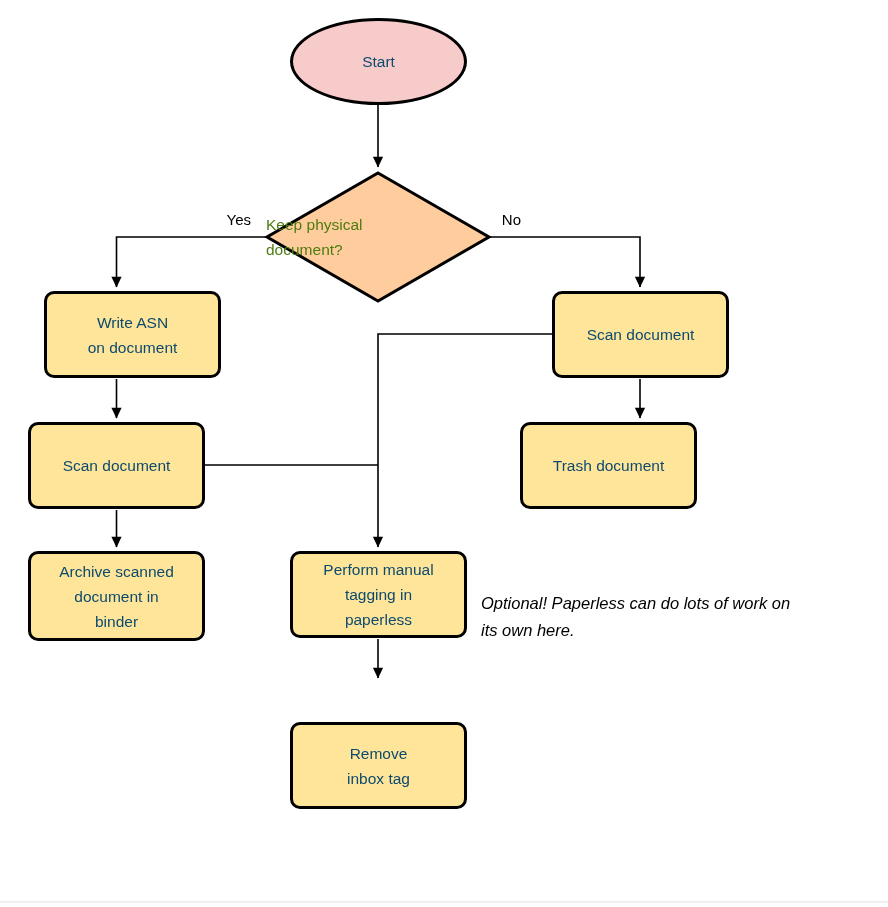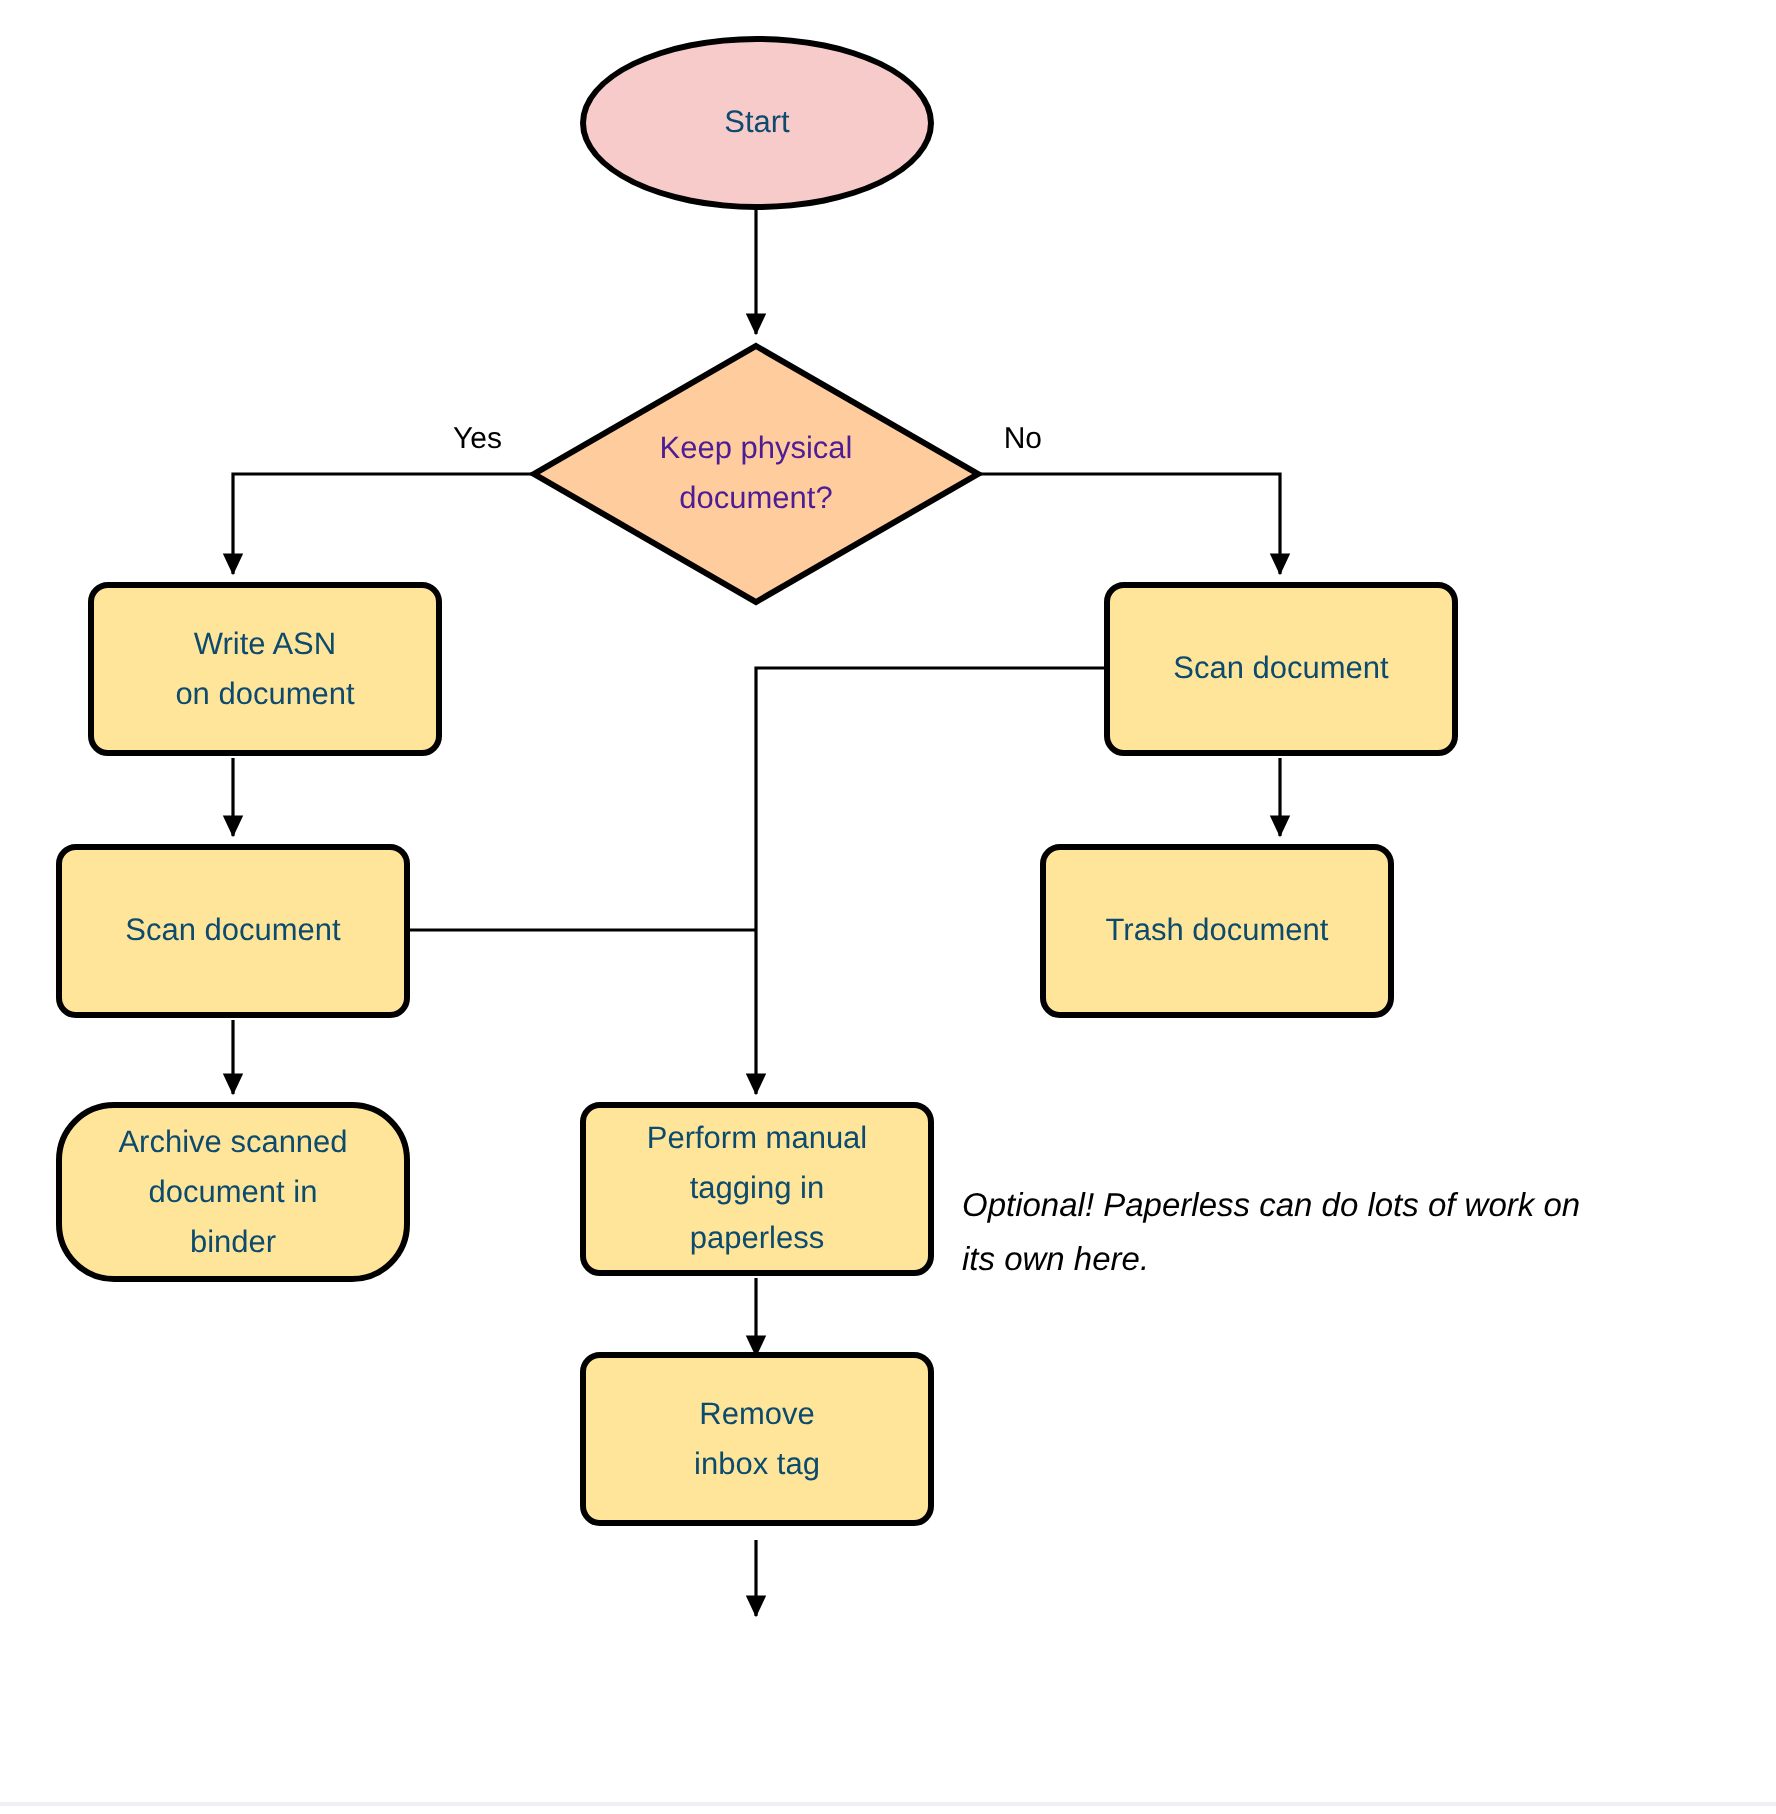--- a/index.html
+++ b/index.html
@@ -57,25 +57,25 @@
     width: 177px;
     height: 87px;
     border-radius: 50%;
     background: var(--terminator-fill, #f8cbcb);
   }
   .decision-label {
     position: absolute;
     left: 266px;
     top: 212px;
     width: 224px;
-    text-align: center;
+    text-align: left;
     font-size: 15.5px;
     line-height: 25px;
     white-space: pre-line;
-    color: #4c1d95;
+    color: #4d7c0f;
   }
   .edge-label {
     position: absolute;
     width: 48px;
     text-align: right;
     font-size: 15px;
     color: #000000;
   }
   .note {
     position: absolute;
@@ -143,36 +143,36 @@
   </div>
 
   <div class="node process" style="left:28px; top:422px;">
     <span class="node-label">Scan document</span>
   </div>
 
   <div class="node process" style="left:520px; top:422px;">
     <span class="node-label">Trash document</span>
   </div>
 
-  <div class="node process" style="left:28px; top:551px; height:90px;border-radius:29px;">
+  <div class="node process" style="left:28px; top:551px; height:90px;">
     <span class="node-label">Archive scanned
 document in
 binder</span>
   </div>
 
   <div class="node process" style="left:290px; top:551px;">
     <span class="node-label">Perform manual
 tagging in
 paperless</span>
   </div>
 
   <div class="note">Optional! Paperless can do lots of work on
 its own here.</div>
 
-  <div class="node process" style="left:290px; top:676px;">
+  <div class="node process" style="left:290px; top:722px;">
     <span class="node-label">Remove
 inbox tag</span>
   </div>
 
 
   <div class="bottom-divider"></div>
 
 </div>
 
 </body></html>

